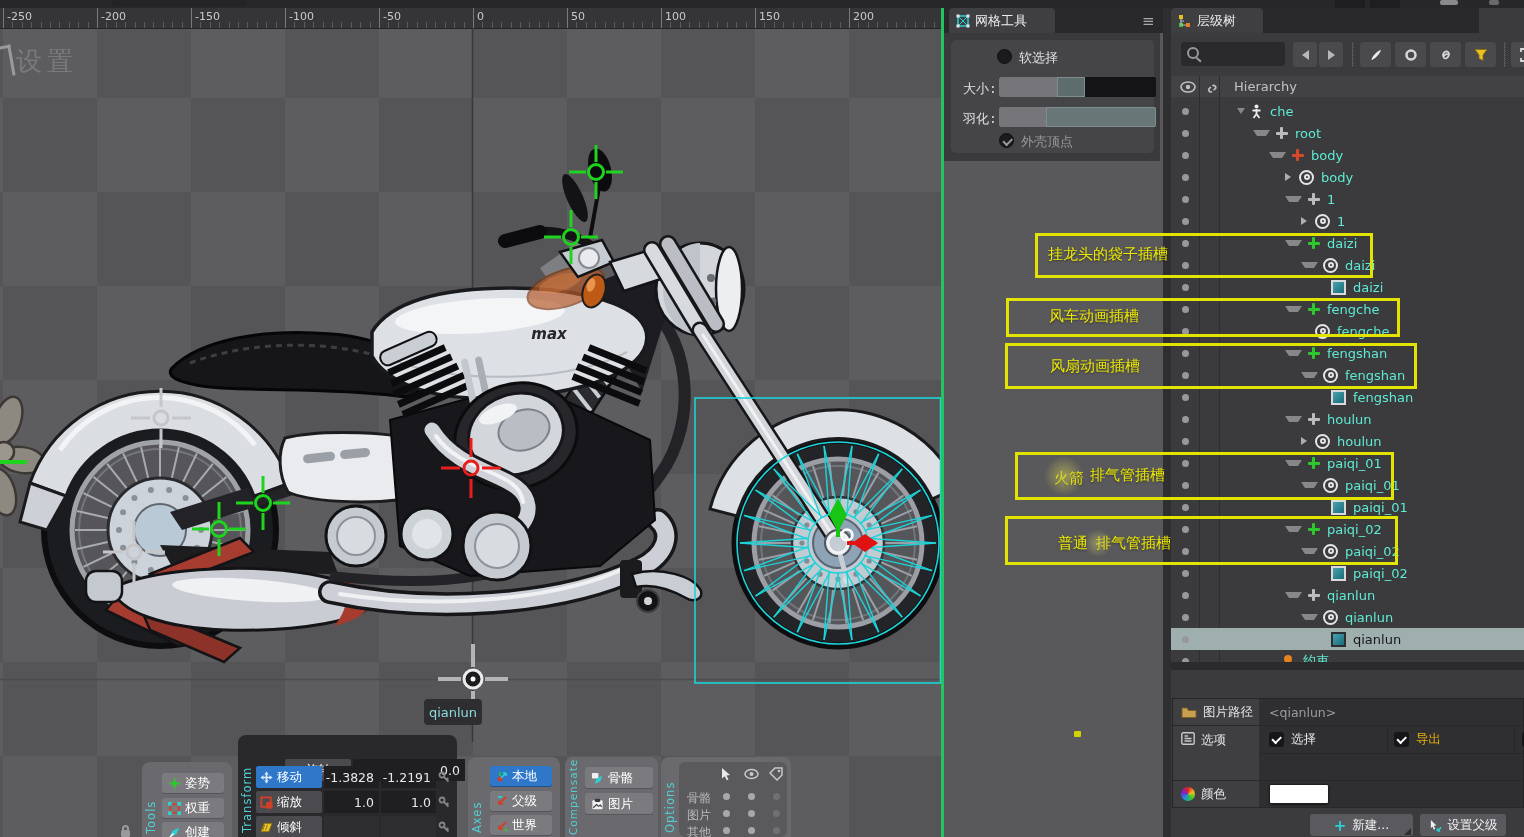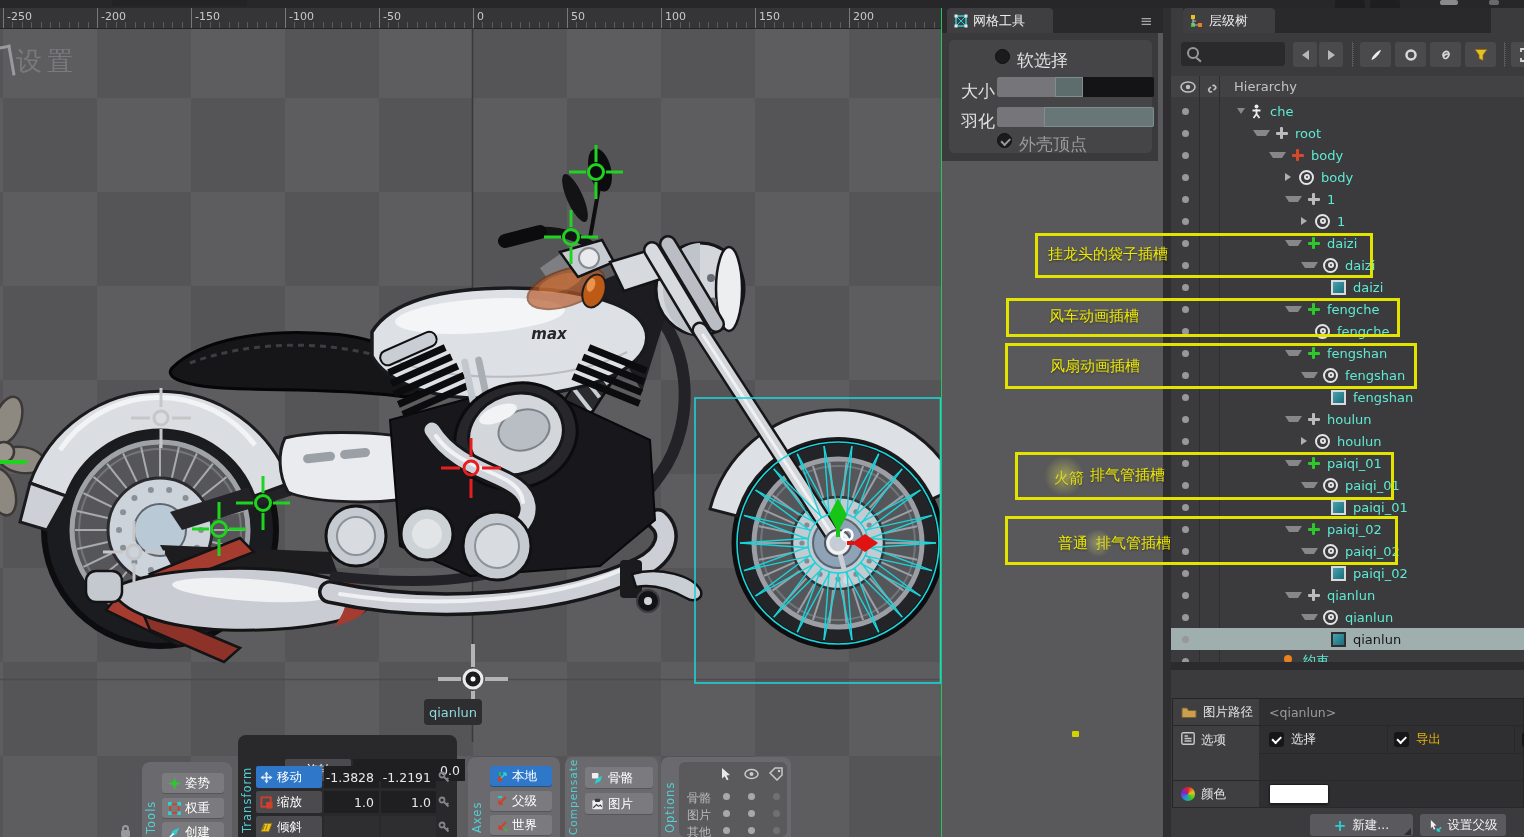--- a/index.html
+++ b/index.html
@@ -37,37 +37,37 @@
   .tr-label.blue{background:#2f78c9;}
   .tr-val{width:55px;margin-left:2px;background:#1f1f21;color:#e8e8ea;font-size:12.5px;display:flex;align-items:center;justify-content:flex-end;padding:0 5px;box-sizing:border-box;}
   .tr-val.wide{width:112px;text-align:center;}
   .tr-val.empty{background:#2e2e30;}
   .keycell{width:16px;display:flex;align-items:center;justify-content:center;}
   .optgrid{background:#5a5a5d;border-radius:6px;}
   .optlbl{position:absolute;font-size:12px;color:#b9b9bc;}
   .dotc{position:absolute;width:7px;height:7px;border-radius:50%;background:#a8a8ab;}
   .dotc.dim{background:#707073;}
   
-  #middock{left:941px;top:8px;width:222px;height:829px;background:#59595b;border-left:1px solid #22c55e;box-sizing:border-box;}
+  #middock{left:941px;top:8px;width:222px;height:829px;background:#59595b;border-left:3px solid #22c55e;box-sizing:border-box;}
   #mesh-tabbar{left:0;top:0;width:222px;height:25px;background:#29292b;}
   #mesh-tab{left:5px;top:0;width:92px;height:25px;background:#3f3f41;border-radius:4px 4px 0 0;display:flex;align-items:center;gap:5px;padding:0 7px;color:#ececee;font-size:13px;}
   #mesh-menu{left:198px;top:4px;font-size:15px;color:#a8a8ab;}
   #mesh-body{left:0;top:25px;width:216px;height:128px;background:#3a3a3c;}
   #mesh-inner{left:7px;top:7px;width:203px;height:113px;background:#454547;border-radius:5px;}
-  .mesh-row-label{position:absolute;font-size:17px;color:#e0e0e2;font-family:Liberation Mono, monospace;}
+  .mesh-row-label{position:absolute;font-size:13px;color:#e0e0e2;font-family:Liberation Mono, monospace;}
   .slider{position:absolute;height:20px;background:#141416;border-radius:2px;overflow:hidden;}
   .slider .fill{position:absolute;left:0;top:0;bottom:0;background:#76767a;}
   .slider .handle{position:absolute;top:0;bottom:0;background:#5d6c6c;border:1px solid #7e8e8e;box-sizing:border-box;}
   .cbox{position:absolute;width:15px;height:15px;border-radius:50%;background:#1b1b1d;border:1px solid #101012;box-sizing:border-box;}
   .check::after{content:"";position:absolute;left:3px;top:3.5px;width:7px;height:3.5px;border-left:2px solid #fff;border-bottom:2px solid #fff;transform:rotate(-45deg);}
   .check.gray::after{border-color:#9a9a9d;}
   
   #hier{left:1163px;top:8px;width:361px;height:829px;background:#3b3b3d;overflow:hidden;}
   #hier-edge{left:0;top:0;width:8px;height:829px;background:#2f2f31;}
-  #hier-tabbar{left:8px;top:0;width:308px;height:25px;background:#29292b;margin-left:12px;}
+  #hier-tabbar{left:8px;top:0;width:308px;height:25px;background:#29292b;}
   #hier-tab{left:0px;top:0;width:78px;height:25px;background:#3f3f41;border-radius:4px 4px 0 0;display:flex;align-items:center;gap:5px;padding:0 7px;color:#ececee;font-size:13px;}
   #hier-toolbar{left:8px;top:25px;width:353px;height:43px;background:#3b3b3d;}
   #search{left:10px;top:9px;width:104px;height:24px;background:#2a2a2c;border-radius:3px;}
   .mag{position:absolute;left:6px;top:5px;width:8px;height:8px;border:2px solid #98989b;border-radius:50%;}
   .mag::after{content:"";position:absolute;left:8px;top:8px;width:6px;height:2px;background:#98989b;transform:rotate(40deg);transform-origin:0 0;}
   .hbtn{position:absolute;top:9px;width:31px;height:25px;background:#4a4a4d;border-radius:3px;display:flex;align-items:center;justify-content:center;}
   .navtri{width:0;height:0;}
   .sep{position:absolute;top:9px;width:1px;height:25px;background:#58585b;border-right:1px dotted #2e2e30;}
   #hier-head{left:8px;top:68px;width:353px;height:21px;background:#424244;display:flex;align-items:center;color:#c2c2c4;font-size:13px;}
   .coldiv{left:0;width:1px;background:#2e2e30;}

